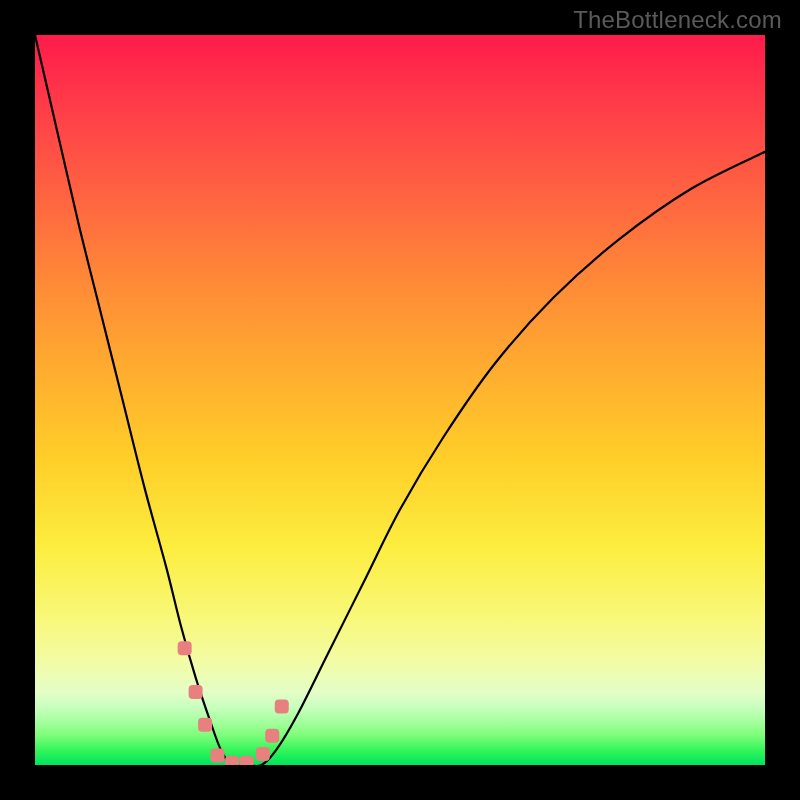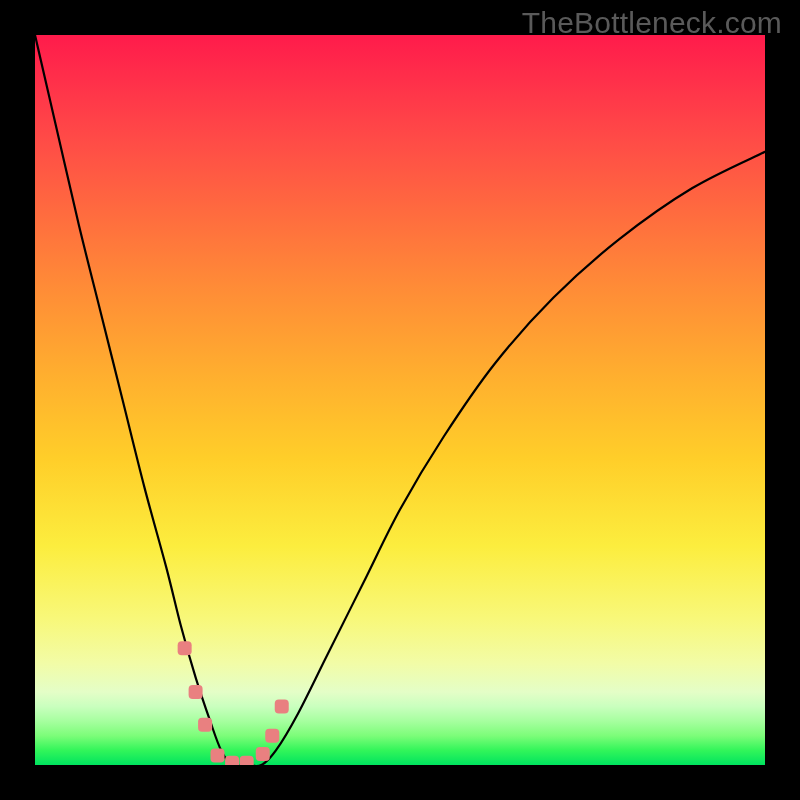--- a/index.html
+++ b/index.html
@@ -46,21 +46,21 @@
       #7cfd79 96%,
       #32f55a 98%,
       #00e35f 100%
     );
   }
   .watermark {
     position: absolute;
     top: 6px;
     right: 18px;
     color: #5a5a5a;
-    font-size: 30px;
+    font-size: 24px;
     font-weight: 500;
     letter-spacing: 0.2px;
   }
   svg.curve {
     position: absolute;
     inset: 0;
   }
 </style>
 </head>
 <body>

